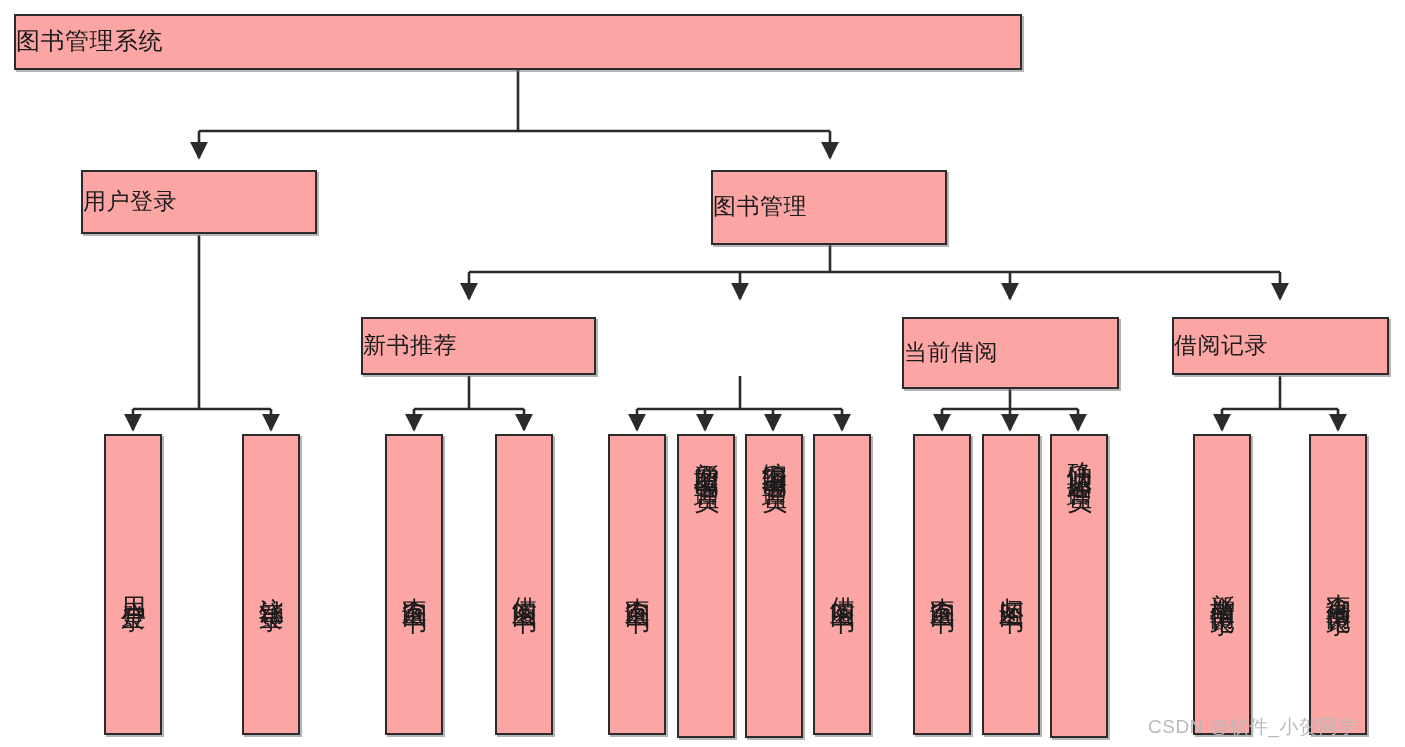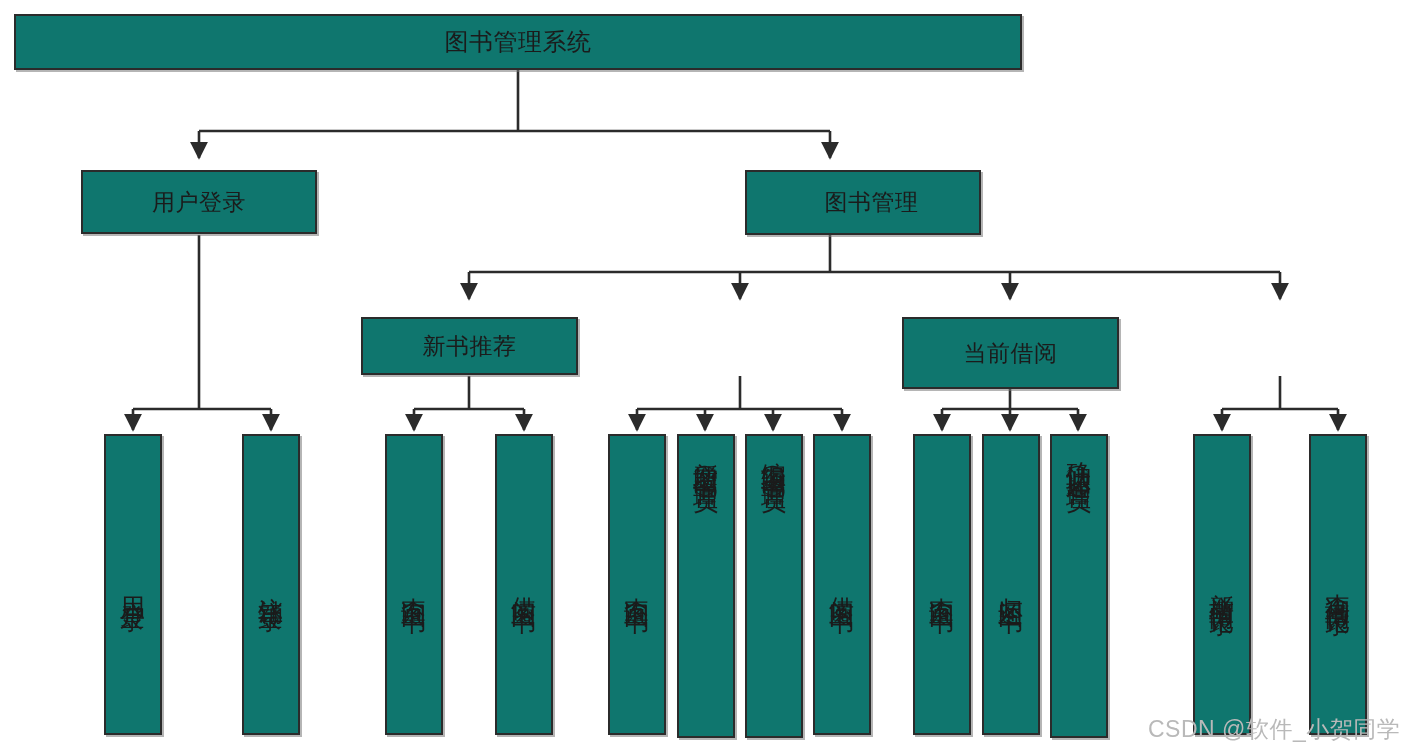--- a/index.html
+++ b/index.html
@@ -9,25 +9,26 @@
     font-family:"Liberation Sans","DejaVu Sans",sans-serif;
     overflow:hidden;
   }
   #canvas{position:relative;width:1405px;height:747px;}
 
   svg.lines{position:absolute;left:0;top:0;width:1405px;height:747px;pointer-events:none;}
 
   .node{
     position:absolute;
     box-sizing:border-box;
-    background:#0f766e;
+    background:#fca5a5;
     border:2px solid #2b2b2b;
     box-shadow:2px 2px 0 rgba(120,120,120,.55);
-    display:flex;align-items:center;justify-content:center;
+    display:flex;align-items:center;
     color:#1b1b1b;
+    font-family:Liberation Serif, serif;
   }
   .node .label{
     display:block;
     text-align:center;
     line-height:1.08;
     white-space:nowrap;
   }
 
   
   .h .label{font-size:23px;letter-spacing:.5px;}
@@ -43,21 +44,21 @@
     letter-spacing:4px;
     white-space:nowrap;
     margin:0 auto;
   }
   .v.start{align-items:flex-start;}
   .v.center{align-items:center;}
 
   .watermark{
     position:absolute;
     left:1148px;top:714px;
-    font-size:23px;
+    font-size:19px;
     color:#b9b9b9;
     white-space:nowrap;
     letter-spacing:.5px;
   }
 </style>
 </head>
 <body>
 
 <div id="canvas">
 
@@ -111,29 +112,32 @@
     </g>
   </svg>
 
   <div class="node h" id="n-root" style="left:14px;top:14px;width:1008px;height:56px;">
     <span class="label">图书管理系统</span>
   </div>
 
   <div class="node h" style="left:81px;top:170px;width:236px;height:64px;">
     <span class="label">用户登录</span>
   </div>
-  <div class="node h" style="left:745px;top:170px;width:236px;height:65px;padding-left:17px;">
+  <div class="node h" style="left:711px;top:170px;width:236px;height:75px;">
     <span class="label">图书管理</span>
   </div>
 
-  <div class="node h" style="left:361px;top:317px;width:217px;height:58px;">
+  <div class="node h" style="left:361px;top:317px;width:235px;height:58px;">
     <span class="label">新书推荐</span>
   </div>
   <div class="node h" style="left:902px;top:317px;width:217px;height:72px;">
     <span class="label">当前借阅</span>
+  </div>
+  <div class="node h" style="left:1172px;top:317px;width:217px;height:58px;">
+    <span class="label">借阅记录</span>
   </div>
 
   <div class="node v center" style="left:104px;top:434px;width:58px;height:301px;">
     <span class="label">用户登录</span>
   </div>
   <div class="node v center" style="left:242px;top:434px;width:58px;height:301px;">
     <span class="label">注销登录</span>
   </div>
 
   <div class="node v center" style="left:385px;top:434px;width:58px;height:301px;">

